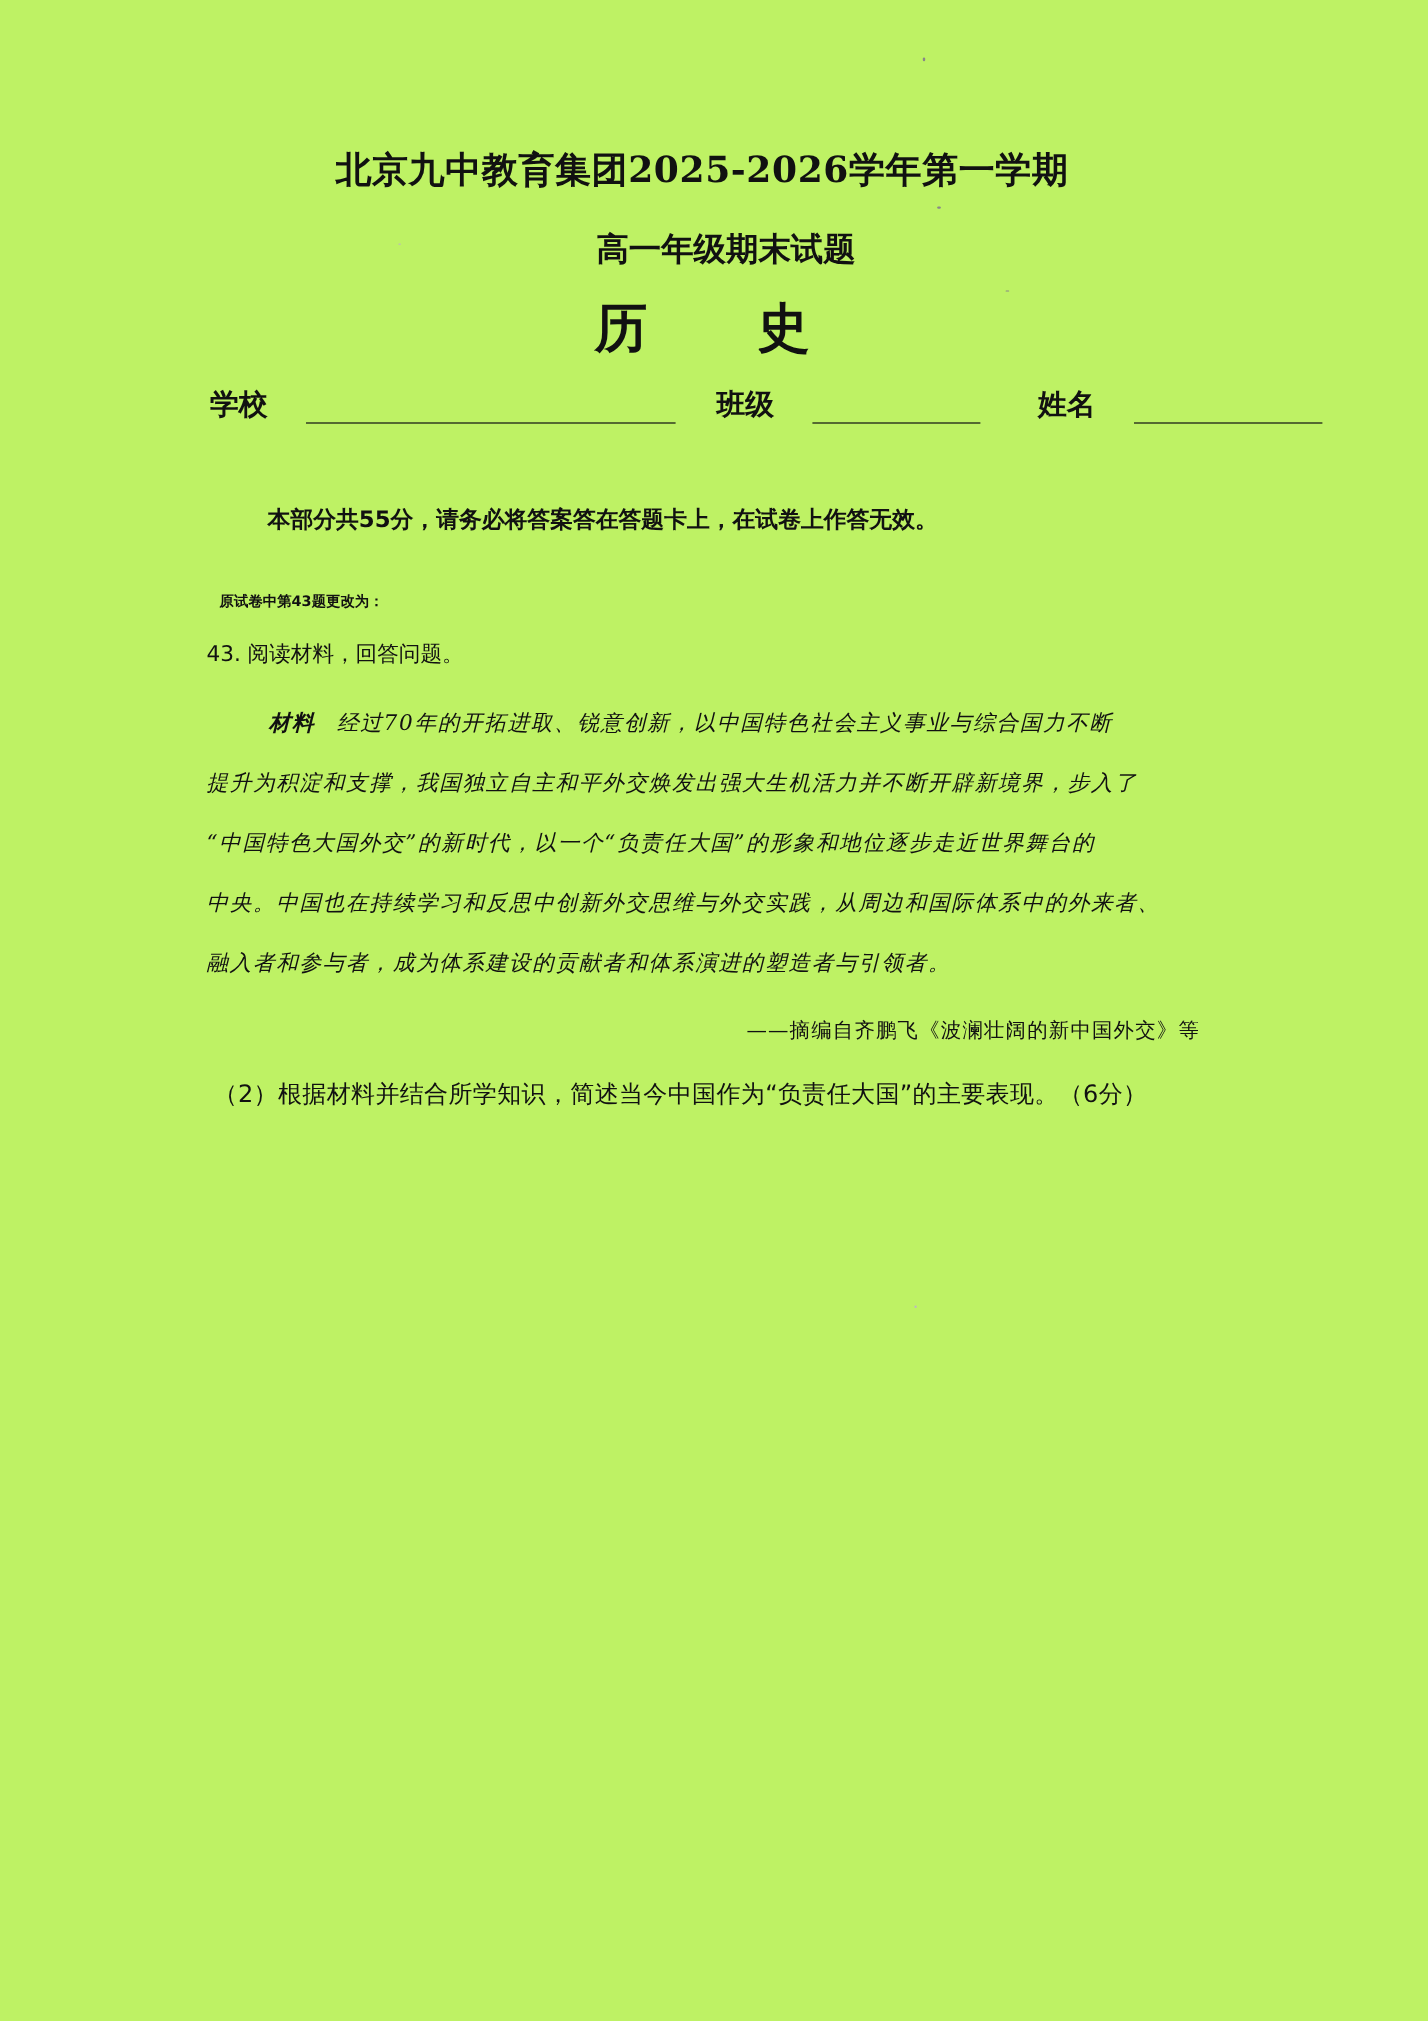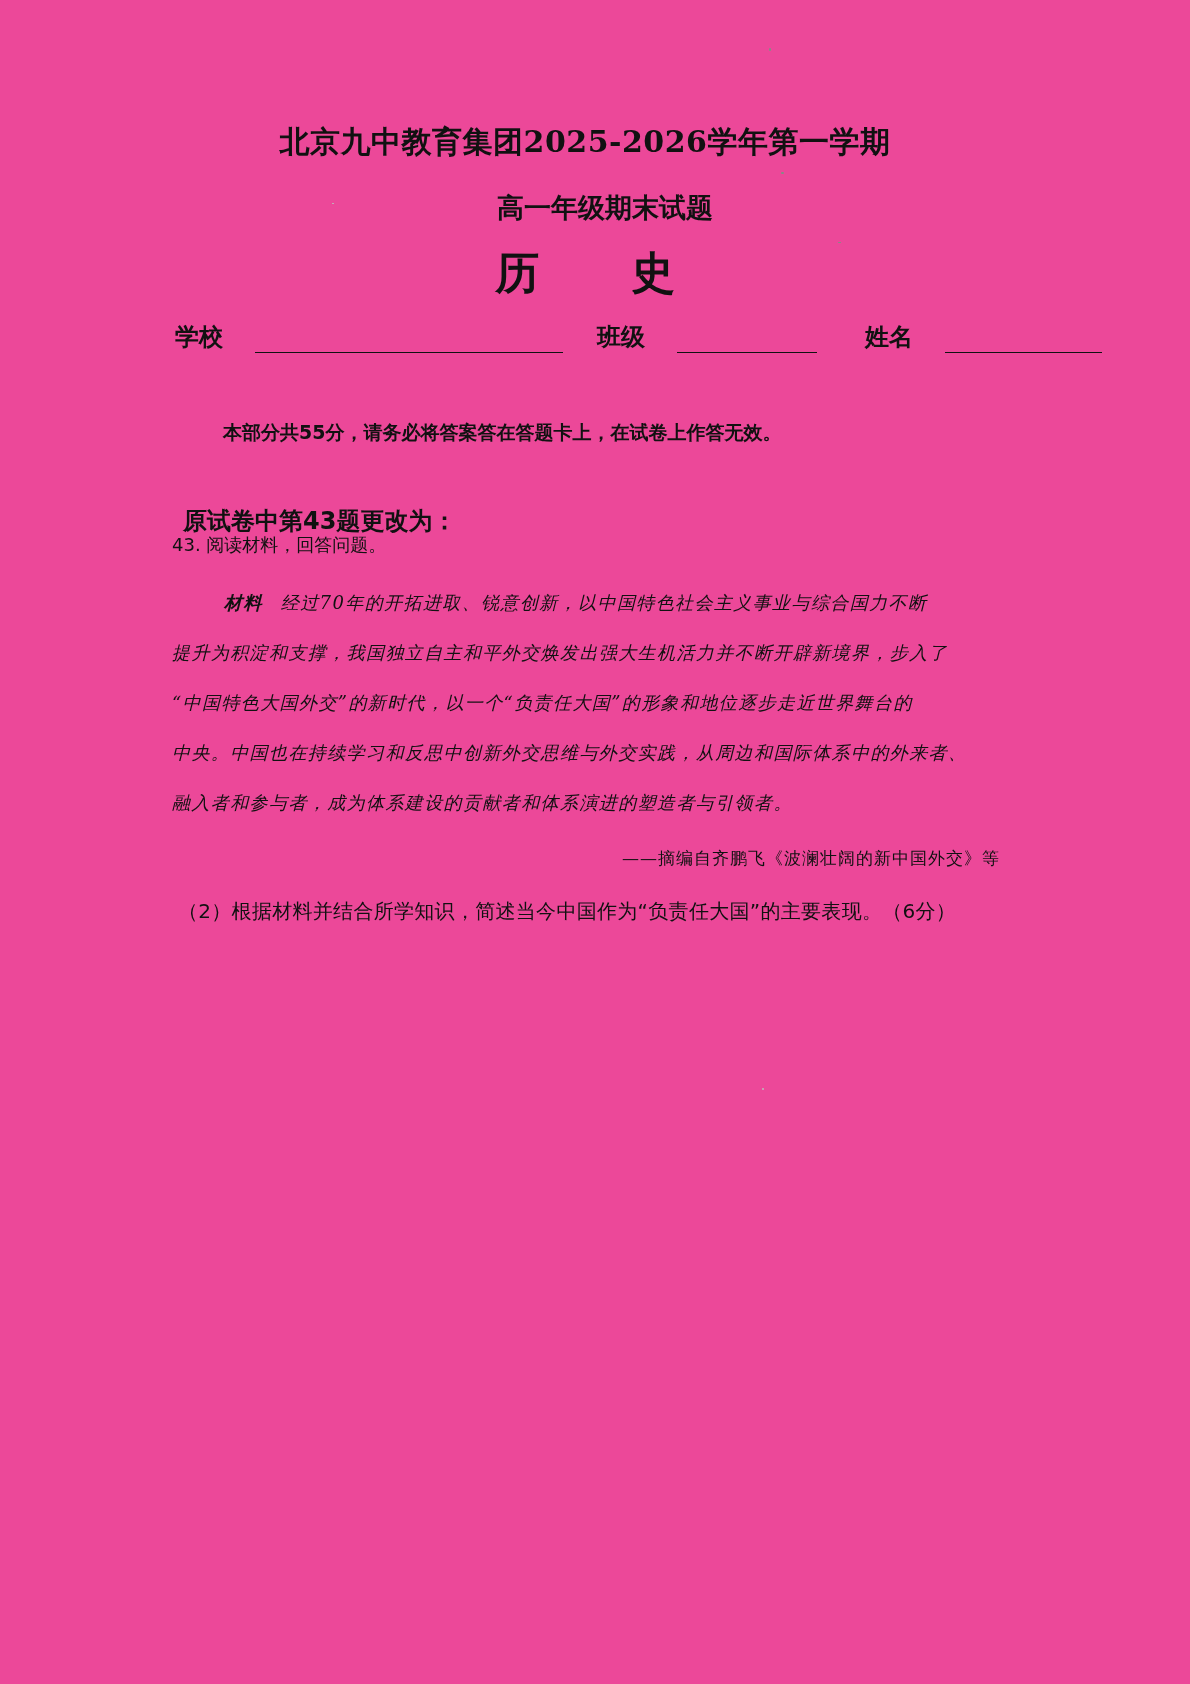--- a/index.html
+++ b/index.html
@@ -13,21 +13,21 @@
       position: relative;
       overflow: hidden;
       color: #111;
       font-family: "DejaVu Serif", "Liberation Serif", serif;
     }
     .page {
       position: absolute;
       left: 0; top: 0;
       width: 1190px;
       height: 1684px;
-      background: #ec4899;
+      background: #bef264;
     }
     .abs { position: absolute; white-space: nowrap; }
 
     .title-main {
       left: 0; width: 1170px; top: 122px;
       text-align: center;
       font-size: 30px;
       font-weight: bold;
       letter-spacing: 0.5px;
       font-family: "DejaVu Serif", "Liberation Serif", serif;
@@ -71,24 +71,23 @@
     .line-name { width: 157px; }
 
     .instruction {
       left: 223px; top: 420px;
       font-size: 19px;
       font-weight: bold;
       font-family: "DejaVu Sans", "Liberation Sans", sans-serif;
     }
     .notice {
       left: 183px; top: 493px;
-      font-size: 24px;
+      font-size: 12px;
       font-weight: bold;
       font-family: "DejaVu Sans", "Liberation Sans", sans-serif;
-      margin-top: 12px;
     }
     .question-head {
       left: 172px; top: 533px;
       font-size: 18px;
       font-family: "DejaVu Sans", "Liberation Sans", sans-serif;
       text-align: center;
     }
     .material {
       left: 172px; top: 578px;
       width: 828px;

